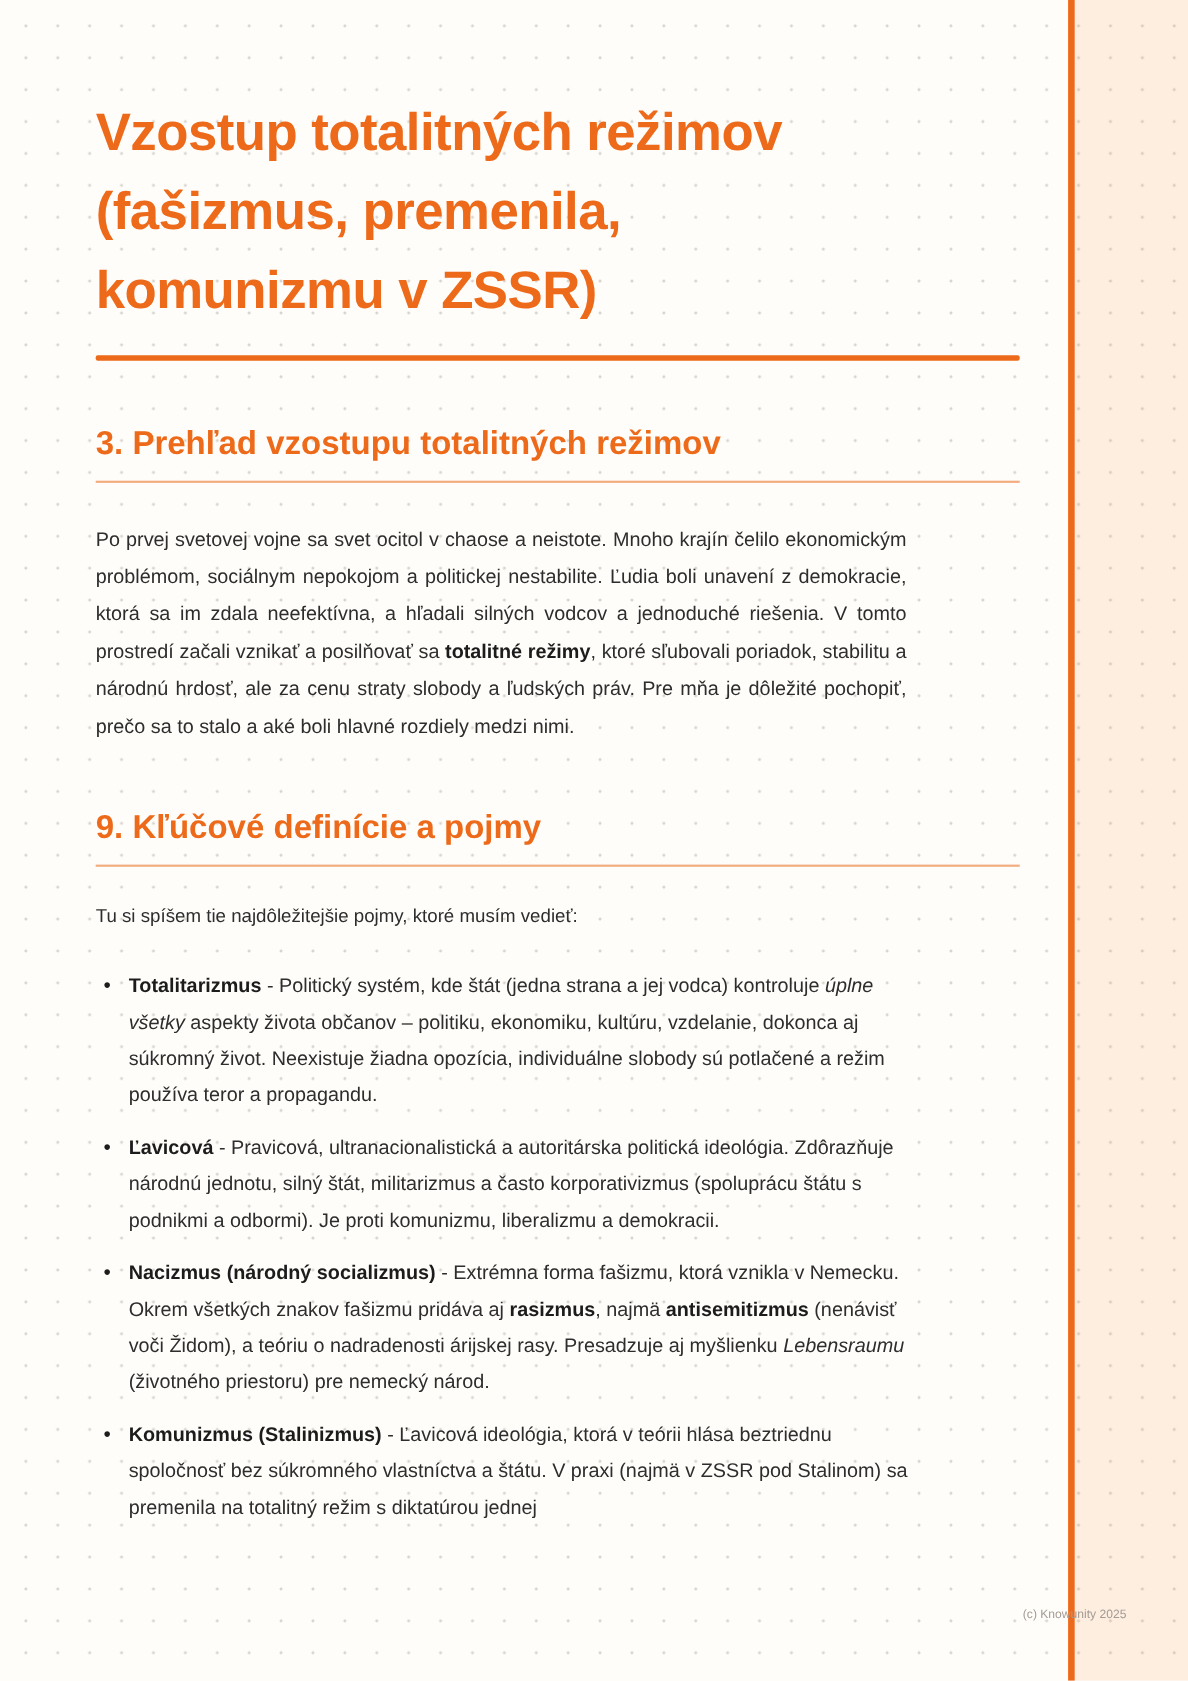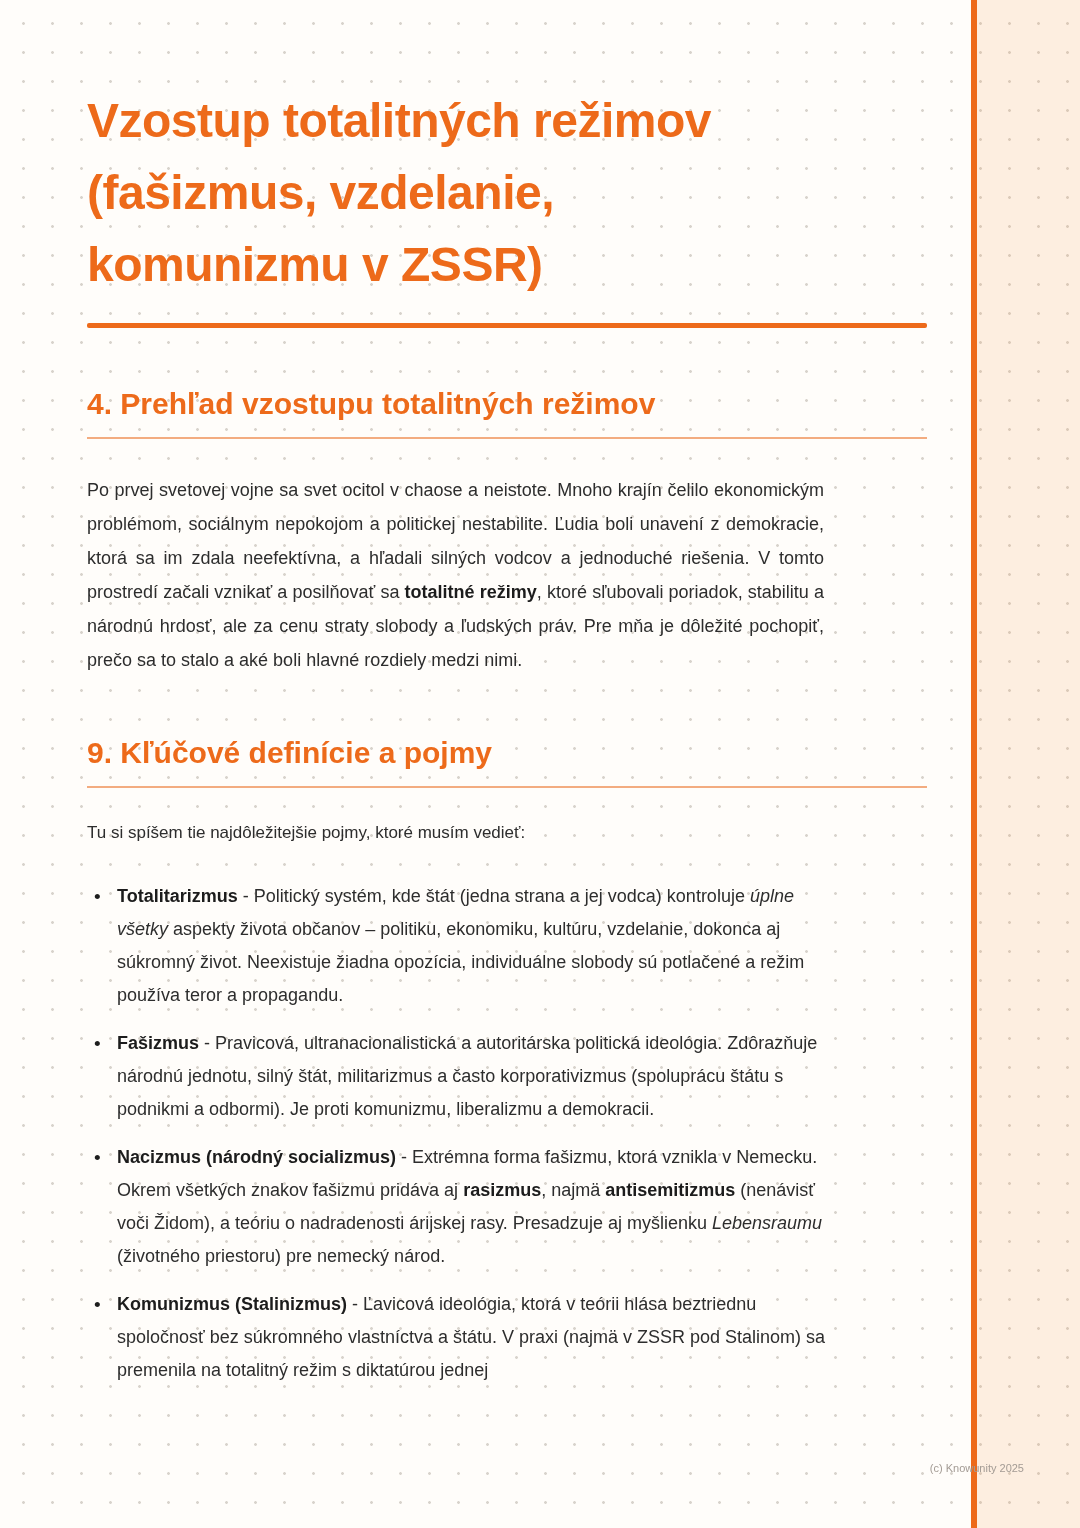--- a/index.html
+++ b/index.html
@@ -100,39 +100,39 @@
 </head>
 <body>
 
 <div class="side-strip"></div>
 <div class="side-line"></div>
 
 <div class="content">
 
   <h1>
     <div>Vzostup totalitných režimov</div>
-    <div>(fašizmus, vzdelanie,</div>
+    <div>(fašizmus, premenila,</div>
     <div>komunizmu v ZSSR)</div>
   </h1>
   <div class="title-rule"></div>
 
   <section>
-    <h2>4. Prehľad vzostupu totalitných režimov</h2>
+    <h2>3. Prehľad vzostupu totalitných režimov</h2>
     <div class="heading-rule"></div>
     <p class="body-par"><span>Po prvej svetovej vojne sa svet ocitol v chaose a neistote. Mnoho krajín čelilo ekonomickým problémom, sociálnym nepokojom a politickej nestabilite. Ľudia boli unavení z demokracie, ktorá sa im zdala neefektívna, a hľadali silných vodcov a jednoduché riešenia. V tomto prostredí začali vznikať a posilňovať sa </span><span class="seg-b">totalitné režimy</span><span>, ktoré sľubovali poriadok, stabilitu a národnú hrdosť, ale za cenu straty slobody a ľudských práv. Pre mňa je dôležité pochopiť, prečo sa to stalo a aké boli hlavné rozdiely medzi nimi.</span></p>
   </section>
 
   <section>
     <h2>9. Kľúčové definície a pojmy</h2>
     <div class="heading-rule"></div>
     <p class="intro">Tu si spíšem tie najdôležitejšie pojmy, ktoré musím vedieť:</p>
 
     <ul class="bullets">
       <li><span class="li-text"><span class="seg-b">Totalitarizmus</span><span> - Politický systém, kde štát (jedna strana a jej vodca) kontroluje </span><span class="seg-i">úplne všetky</span><span> aspekty života občanov – politiku, ekonomiku, kultúru, vzdelanie, dokonca aj súkromný život. Neexistuje žiadna opozícia, individuálne slobody sú potlačené a režim používa teror a propagandu.</span></span></li>
-      <li><span class="li-text"><span class="seg-b">Fašizmus</span><span> - Pravicová, ultranacionalistická a autoritárska politická ideológia. Zdôrazňuje národnú jednotu, silný štát, militarizmus a často korporativizmus (spoluprácu štátu s podnikmi a odbormi). Je proti komunizmu, liberalizmu a demokracii.</span></span></li>
+      <li><span class="li-text"><span class="seg-b">Ľavicová</span><span> - Pravicová, ultranacionalistická a autoritárska politická ideológia. Zdôrazňuje národnú jednotu, silný štát, militarizmus a často korporativizmus (spoluprácu štátu s podnikmi a odbormi). Je proti komunizmu, liberalizmu a demokracii.</span></span></li>
       <li><span class="li-text"><span class="seg-b">Nacizmus (národný socializmus)</span><span> - Extrémna forma fašizmu, ktorá vznikla v Nemecku. Okrem všetkých znakov fašizmu pridáva aj </span><span class="seg-b">rasizmus</span><span>, najmä </span><span class="seg-b">antisemitizmus</span><span> (nenávisť voči Židom), a teóriu o nadradenosti árijskej rasy. Presadzuje aj myšlienku </span><span class="seg-i">Lebensraumu</span><span> (životného priestoru) pre nemecký národ.</span></span></li>
       <li><span class="li-text"><span class="seg-b">Komunizmus (Stalinizmus)</span><span> - Ľavicová ideológia, ktorá v teórii hlása beztriednu spoločnosť bez súkromného vlastníctva a štátu. V praxi (najmä v ZSSR pod Stalinom) sa premenila na totalitný režim s diktatúrou jednej</span></span></li>
     </ul>
   </section>
 
 </div>
 
 <div class="footer">(c) Knowunity 2025</div>
 
 </body></html>

